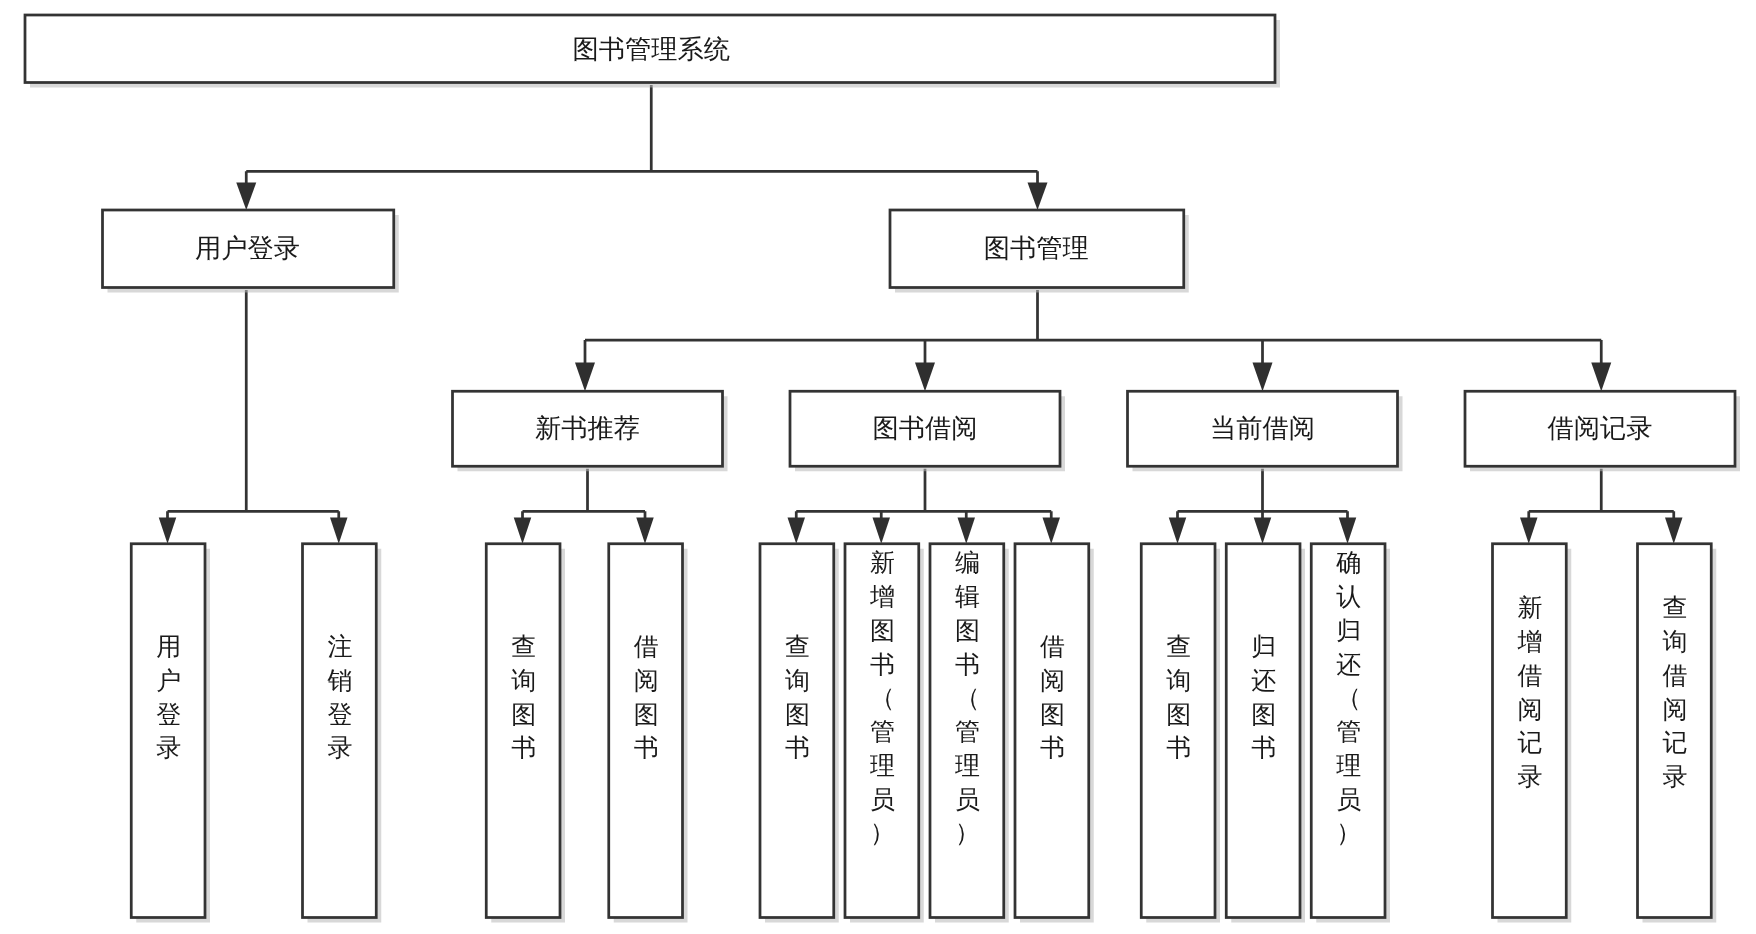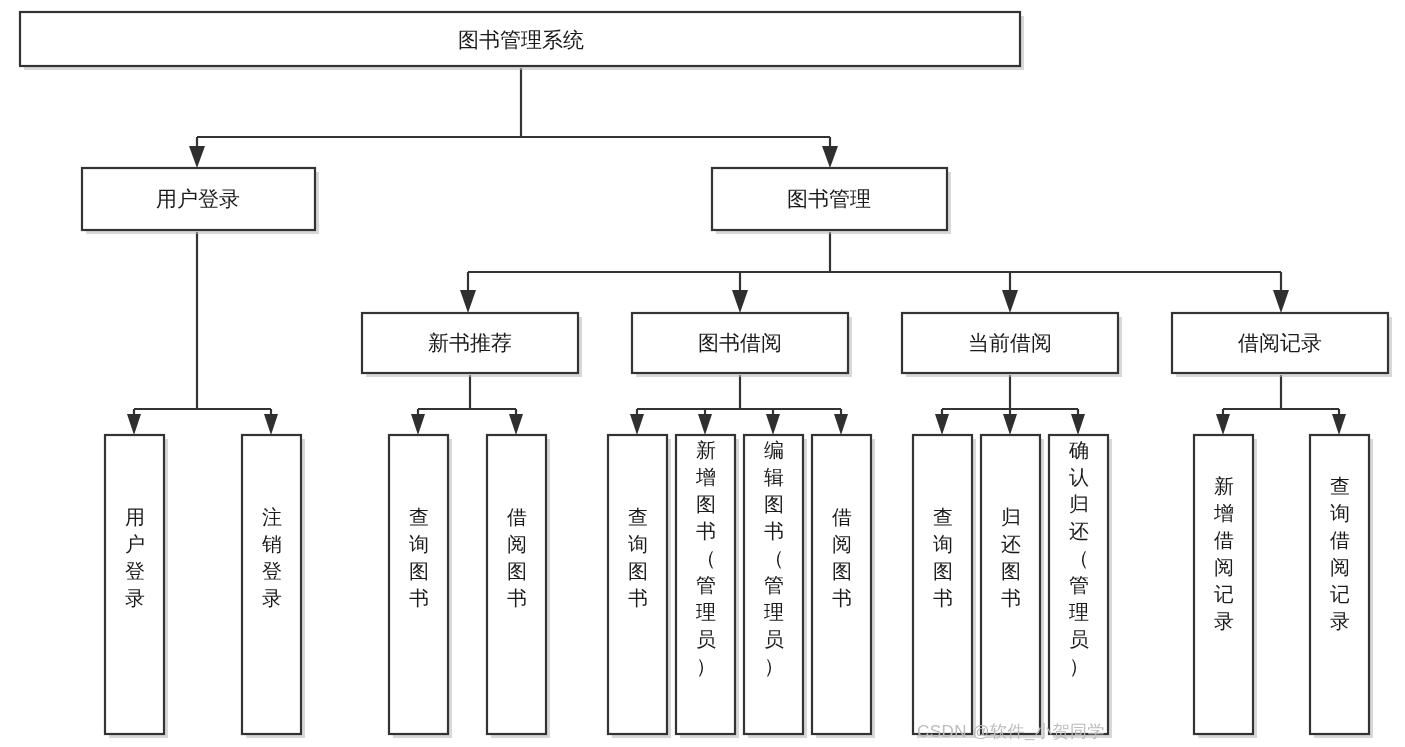--- a/index.html
+++ b/index.html
@@ -254,14 +254,13 @@
     </g>
 
     <g>
       <rect class="node-shadow" x="1314" y="439" width="59" height="299"></rect>
       <rect class="node-box" x="1310" y="435" width="59" height="299"></rect>
       <text class="node-label-v" x="1340" y="493"><tspan x="1340" dy="0">查</tspan><tspan x="1340" dy="27">询</tspan><tspan x="1340" dy="27">借</tspan><tspan x="1340" dy="27">阅</tspan><tspan x="1340" dy="27">记</tspan><tspan x="1340" dy="27">录</tspan></text>
     </g>
 
   </svg>
 
-  <div class="watermark">CSDN @软件_小贺同学</div>
 </div>
 
 </body></html>

